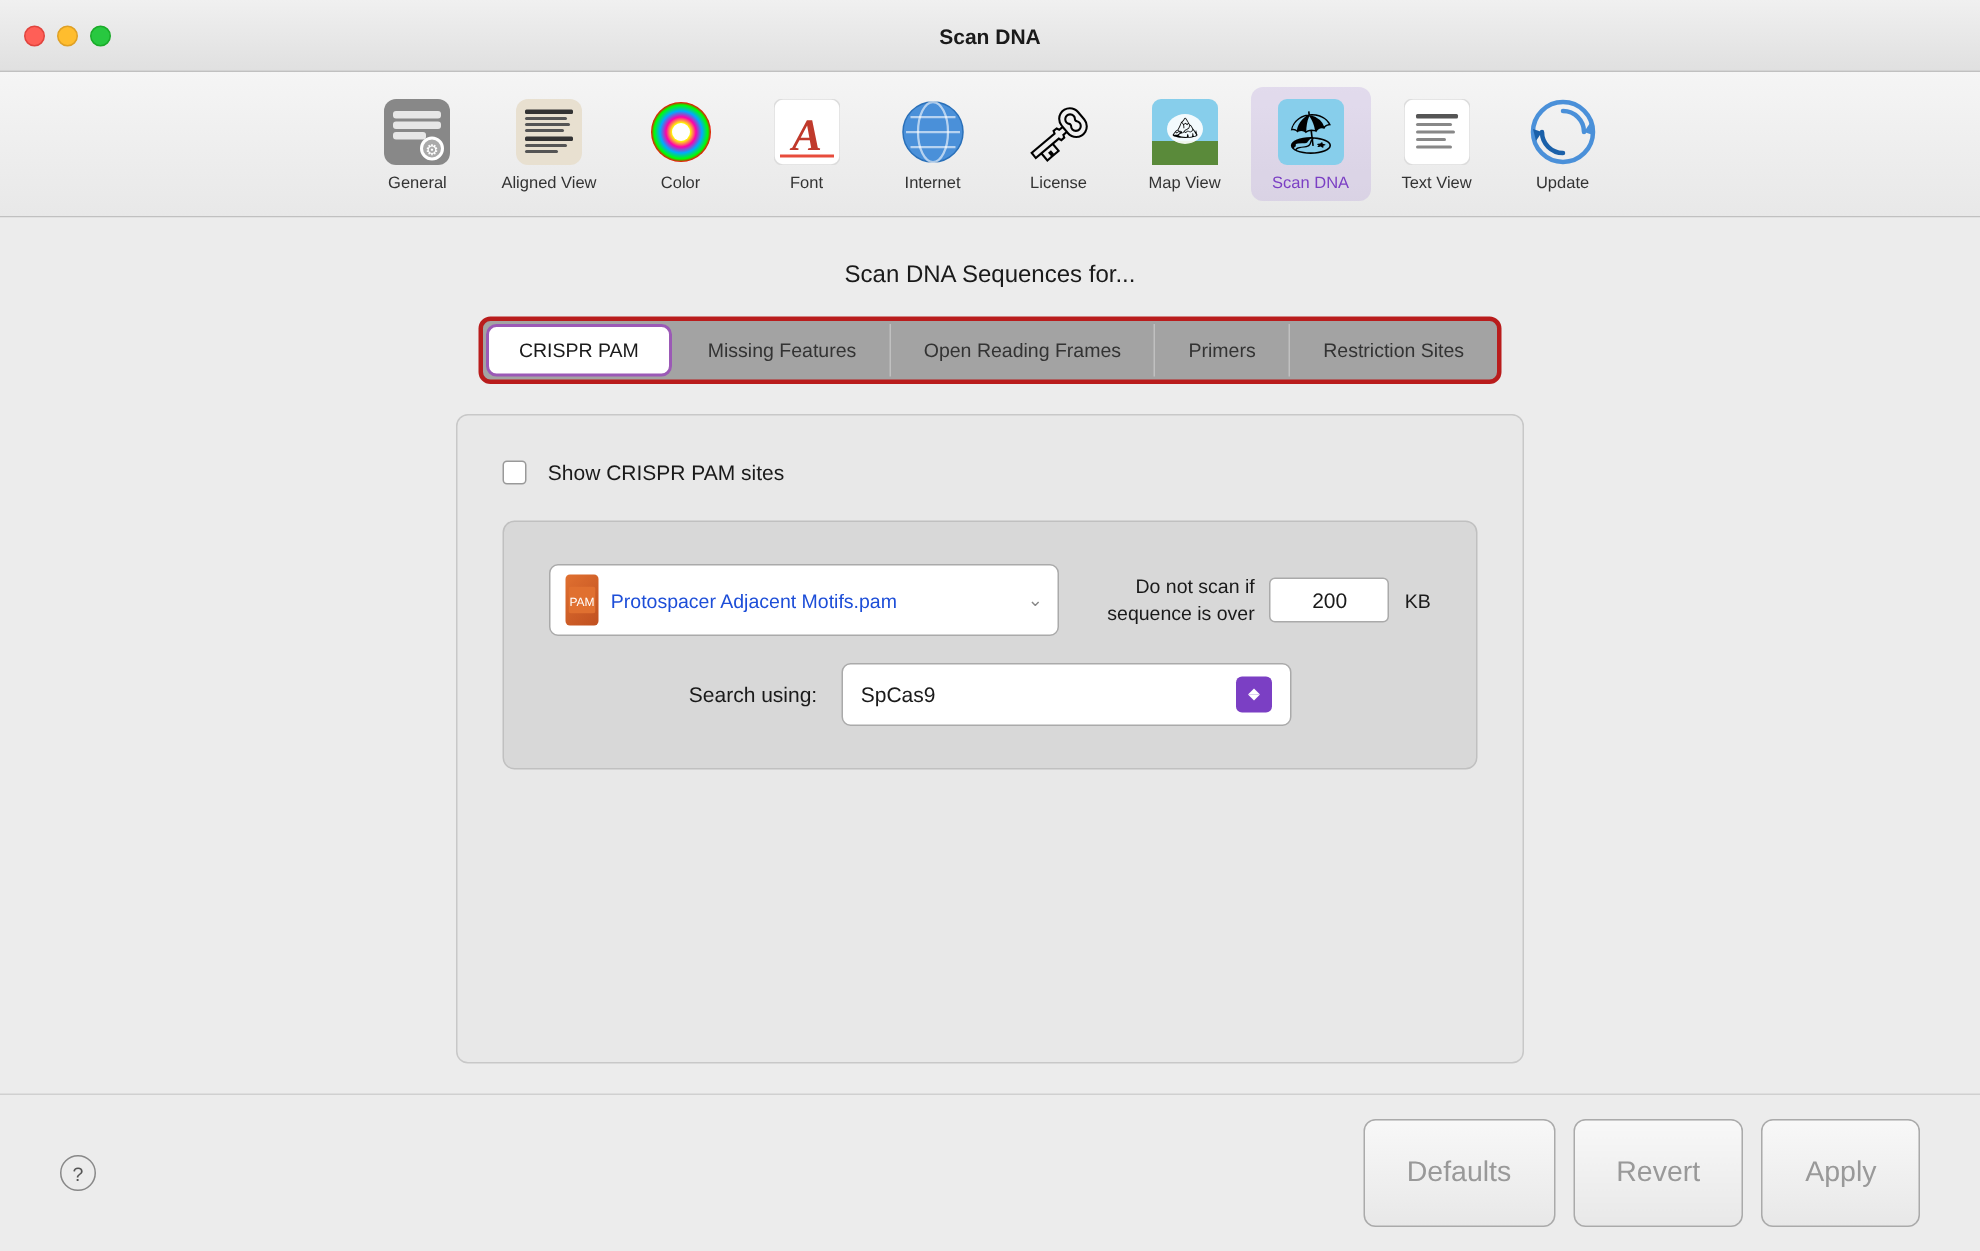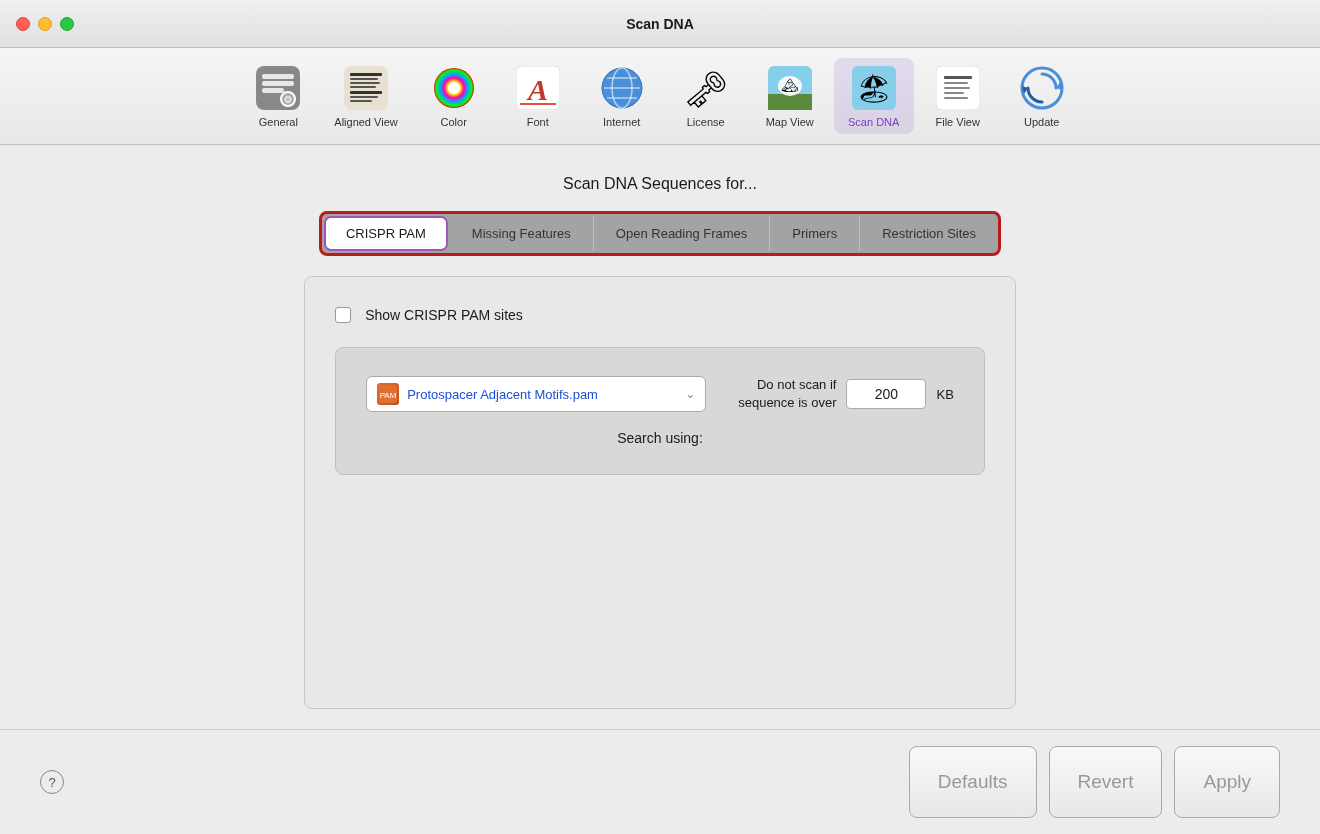--- a/index.html
+++ b/index.html
@@ -183,21 +183,21 @@
       background: white;
       border: 1px solid #aaa;
       border-radius: 6px;
       padding: 6px 10px;
       gap: 8px;
       min-width: 340px;
       cursor: pointer;
     }
     .pam-icon {
       width: 22px;
-      height: 22px;
+      height: 34px;
       background: linear-gradient(135deg, #e07030, #c05020);
       border-radius: 3px;
       display: flex; align-items: center; justify-content: center;
       font-size: 10px;
       color: white;
     }
     .pam-name {
       flex: 1;
       font-size: 13px;
       color: #1d4ed8;
@@ -448,21 +448,21 @@
     <div class="toolbar-icon">
       <svg width="44" height="44" viewBox="0 0 44 44">
         <rect width="44" height="44" rx="6" fill="white" stroke="#ddd"></rect>
         <rect x="8" y="10" width="28" height="3" rx="1" fill="#555"></rect>
         <rect x="8" y="16" width="24" height="2" rx="1" fill="#888"></rect>
         <rect x="8" y="21" width="26" height="2" rx="1" fill="#888"></rect>
         <rect x="8" y="26" width="20" height="2" rx="1" fill="#888"></rect>
         <rect x="8" y="31" width="24" height="2" rx="1" fill="#888"></rect>
       </svg>
     </div>
-    <span class="toolbar-label">File View</span>
+    <span class="toolbar-label">Text View</span>
   </div>
 
   <div class="toolbar-item">
     <div class="toolbar-icon">
       <svg width="44" height="44" viewBox="0 0 44 44">
         <circle cx="22" cy="22" r="20" fill="none" stroke="#4a90d9" stroke-width="3"></circle>
         <path d="M22 8 A14 14 0 0 1 36 22" fill="none" stroke="#4a90d9" stroke-width="3" stroke-linecap="round"></path>
         <polygon points="36,22 40,16 42,24" fill="#4a90d9"></polygon>
         <path d="M22 36 A14 14 0 0 1 8 22" fill="none" stroke="#1a60a9" stroke-width="3" stroke-linecap="round"></path>
         <polygon points="8,22 4,28 2,20" fill="#1a60a9"></polygon>
@@ -514,20 +514,29 @@
             <span>sequence is over</span>
           </div>
           <input class="scan-limit-input" type="text" value="200" style="">
           <span class="scan-limit-unit">KB</span>
         </div>
       </div>
 
 
       <div class="search-row">
         <span class="search-label">Search using:</span>
+        <div class="search-select">
+          <span class="search-select-text">SpCas9</span>
+          <div class="search-select-arrows">
+            <svg width="14" height="14" viewBox="0 0 14 14">
+              <polygon points="7,3 11,7 3,7" fill="white"></polygon>
+              <polygon points="7,11 11,7 3,7" fill="white"></polygon>
+            </svg>
+          </div>
+        </div>
       </div>
 
     </div>
   </div>
 
 </div>
 
 <div class="bottom-bar">
   <button class="help-btn">?</button>
   <div class="bottom-actions">

